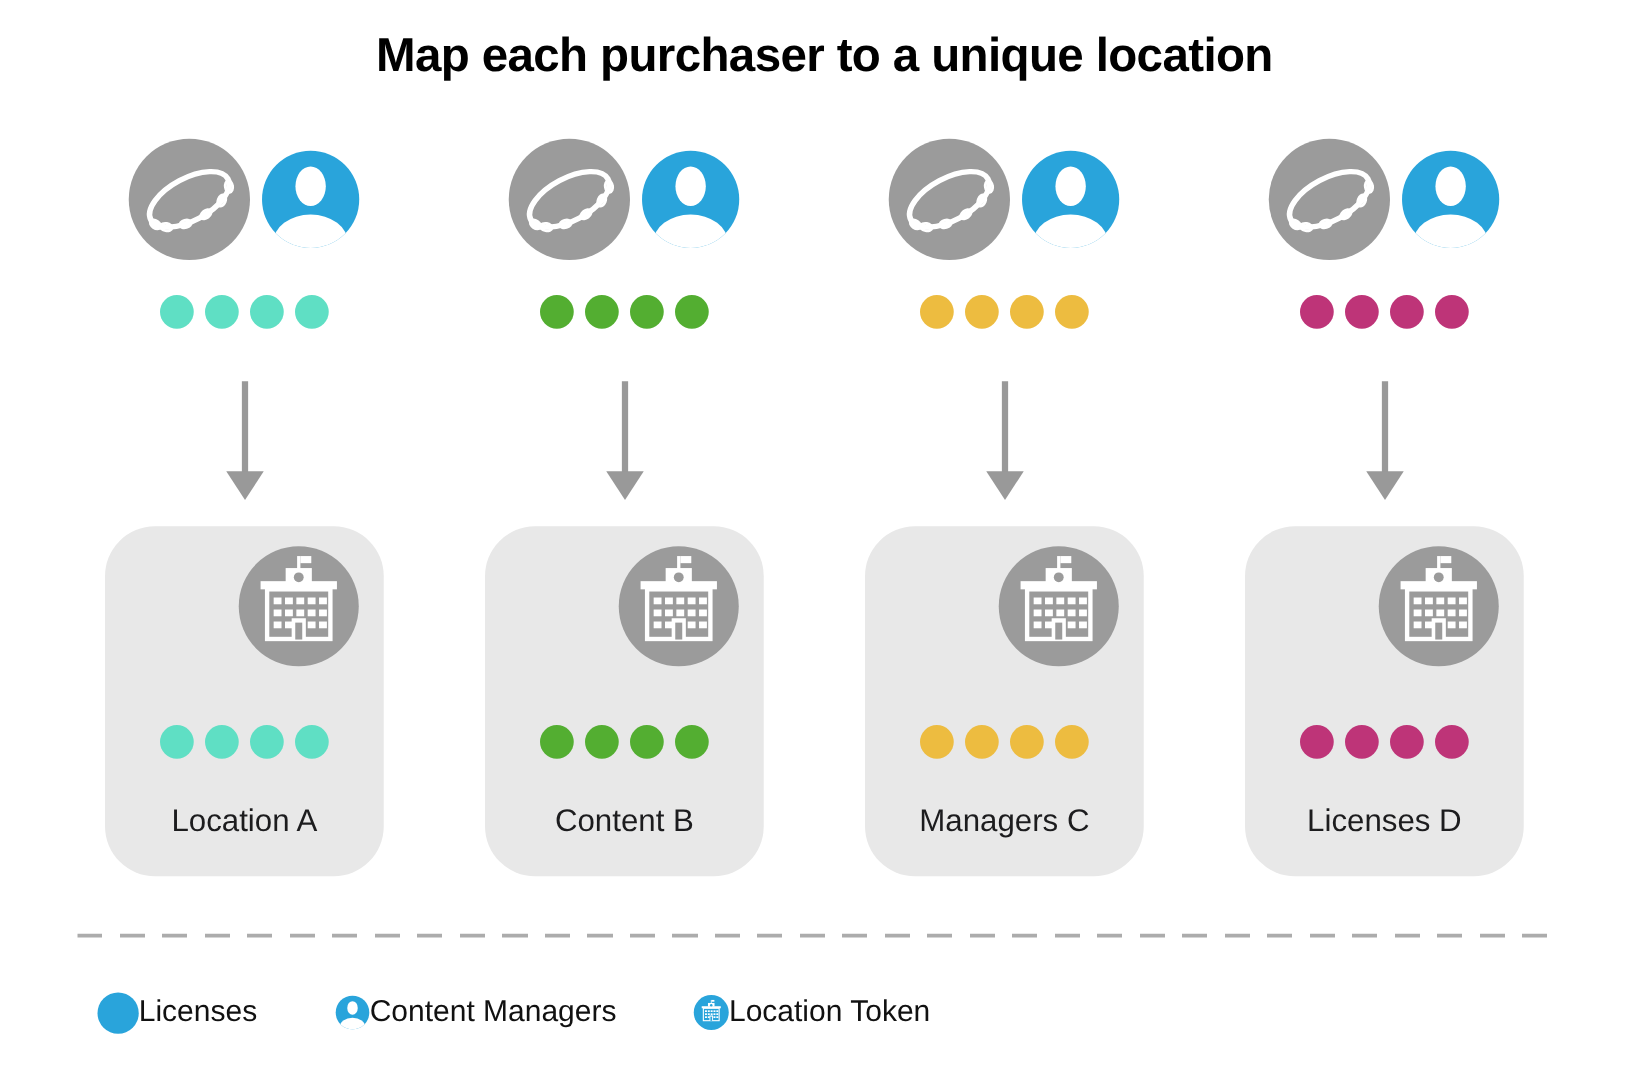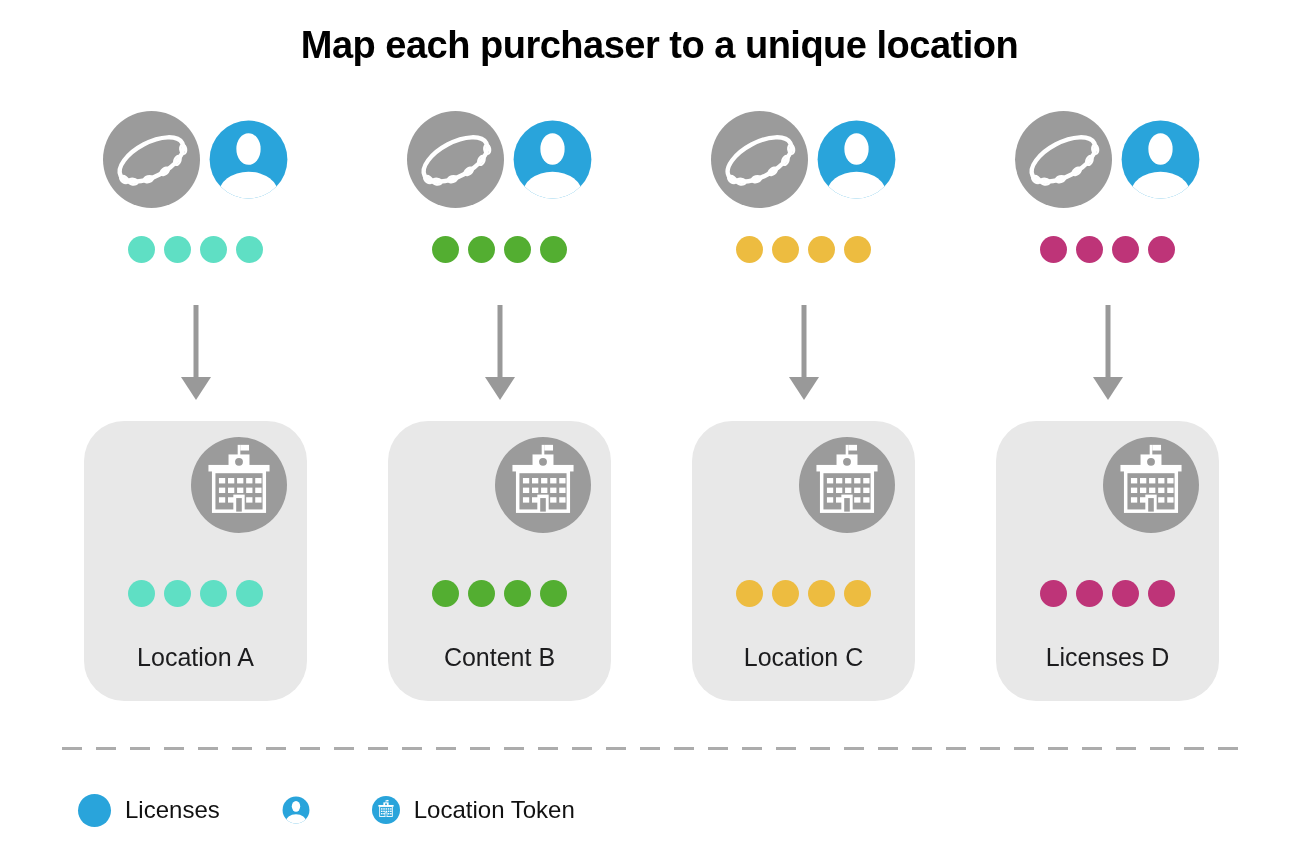--- a/index.html
+++ b/index.html
@@ -108,21 +108,20 @@
   .legend {
     margin-top: 44px;
     display: flex;
     align-items: center;
     padding-left: 78px;
     gap: 62px;
   }
   .legend-item {
     display: flex;
     align-items: center;
-    gap: 14px;
     font-size: 24px;
     color: #111;
   }
   .legend-dot {
     width: 33px; height: 33px;
     border-radius: 50%;
     background: var(--blue);
   }
   .legend-person-svg { width: 28px; height: 28px; }
   .legend-circle {
@@ -296,21 +295,21 @@
         <svg class="building-svg" viewBox="0 0 110 110">
             <use href="#sym-building"></use>
           </svg>
       </div>
       <div class="dots-row card-dots" style="--dot: #EDBC40;">
           <span class="dot"></span>
           <span class="dot"></span>
           <span class="dot"></span>
           <span class="dot"></span>
         </div>
-      <div class="location-label">Location C</div>
+      <div class="location-label">Managers C</div>
     </div>
   </div>
 
   <div class="column">
     <div class="icon-pair">
       <div class="coin-circle">
         <svg class="coin-svg" viewBox="0 0 100 100">
             <use href="#sym-coin"></use>
           </svg>
       </div>
@@ -350,20 +349,21 @@
 
 <div class="legend">
   <div class="legend-item">
     <span class="legend-dot"></span>
     <span>Licenses</span>
   </div>
   <div class="legend-item">
     <svg class="legend-person-svg" viewBox="0 0 100 100">
         <use href="#sym-person"></use>
       </svg>
+    <span>Content Managers</span>
   </div>
   <div class="legend-item">
     <span class="legend-circle">
       <svg class="legend-building-svg" viewBox="0 0 110 110">
           <use href="#sym-building"></use>
         </svg>
     </span>
     <span>Location Token</span>
   </div>
 </div>

